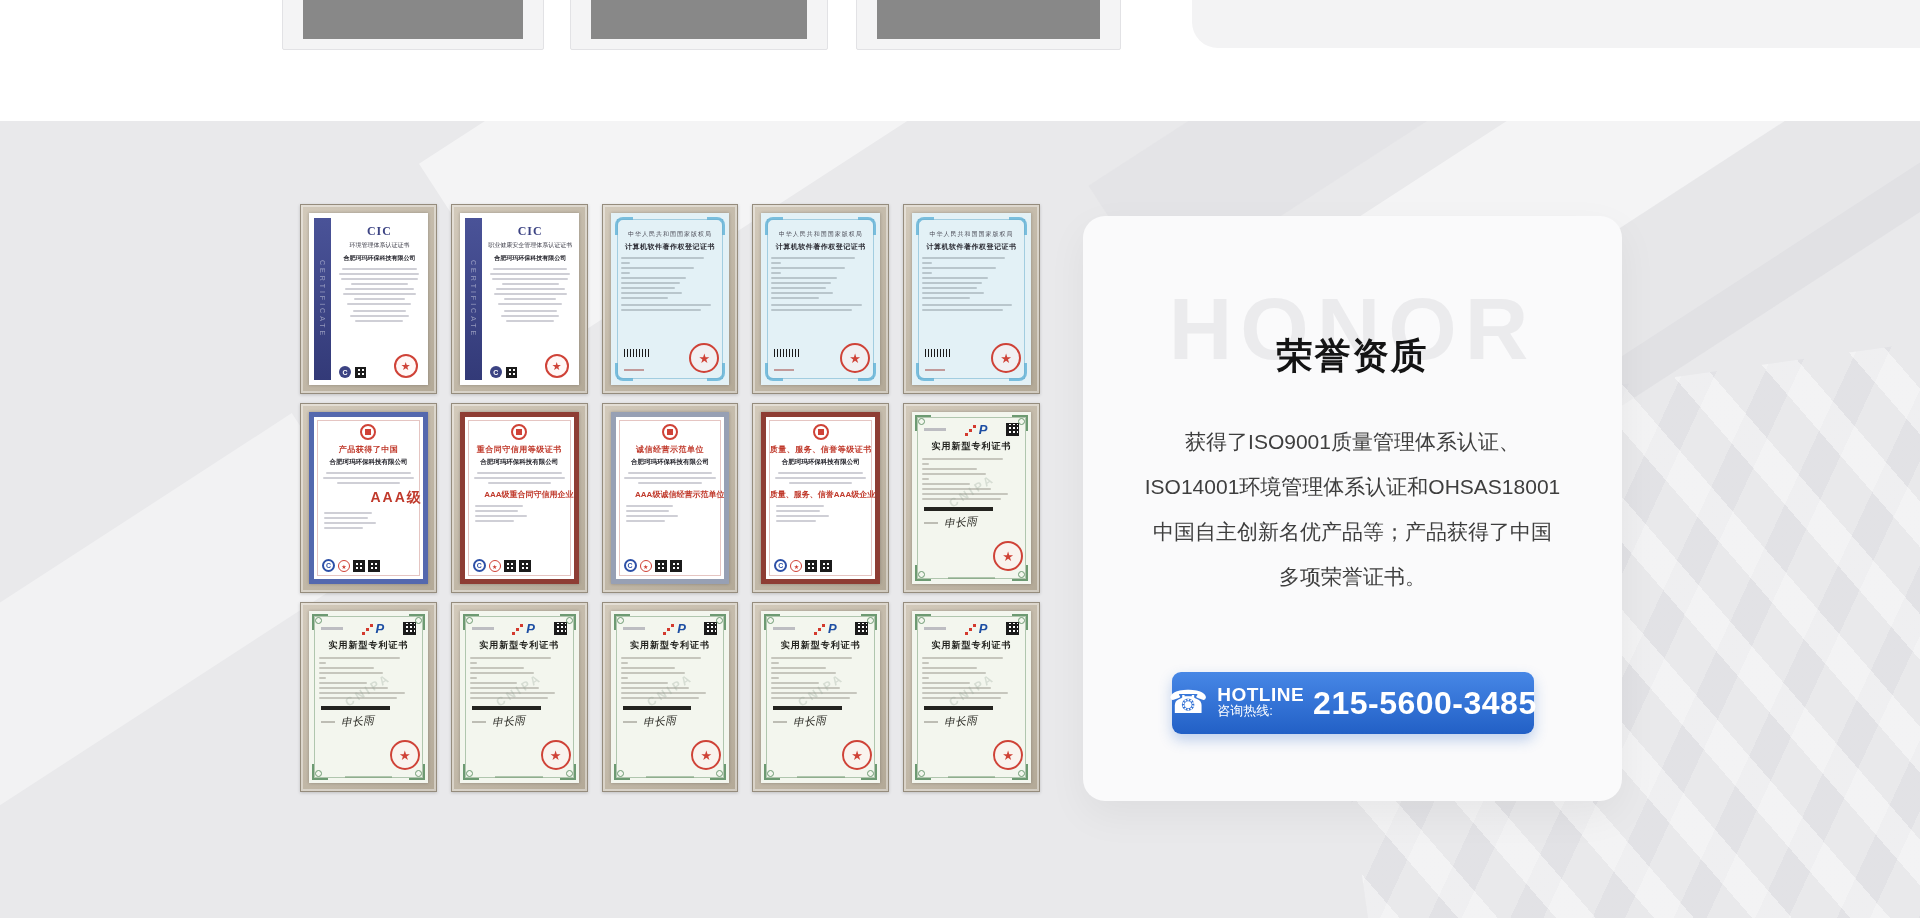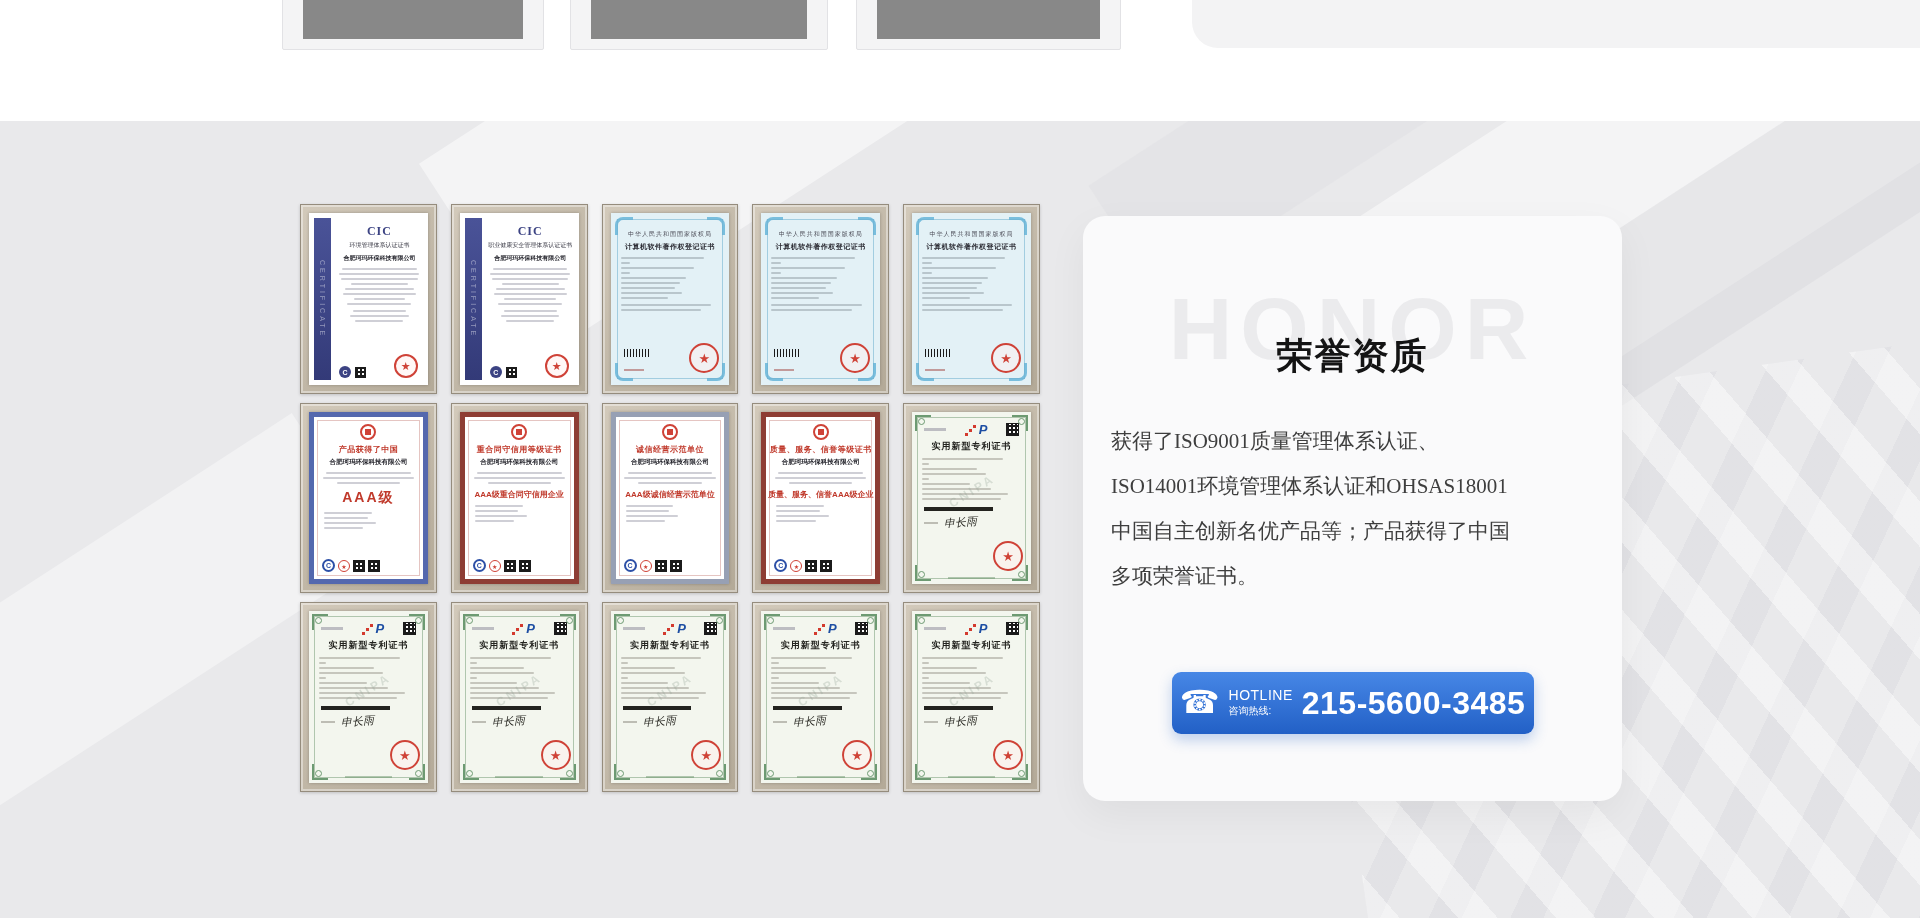--- a/index.html
+++ b/index.html
@@ -102,21 +102,21 @@
   
   .p-credit{border:5px solid #8e3d34;}
   .th-blue .p-credit{border-color:#5468ae;}
   .th-slate .p-credit{border-color:#97a0b4;}
   .credit-inframe{position:absolute;inset:3px;border:1px solid rgba(180,90,80,.35);pointer-events:none;}
   .credit-emb{width:16px;height:16px;border:2px solid var(--seal-red);border-radius:50%;margin:7px auto 0;
               display:flex;align-items:center;justify-content:center;}
   .credit-emb i{width:6px;height:6px;background:var(--seal-red);}
   .credit-title{margin-top:4px;text-align:center;font-size:8px;font-weight:bold;color:#c0392b;letter-spacing:.5px;}
   .credit-co{margin-top:3px;text-align:center;font-size:6.5px;font-weight:bold;color:#1c1c24;}
-  .credit-award{margin-top:5px;text-align:center;font-weight:bold;color:#c0392b;}
+  .credit-award{margin-top:5px;text-align:right;font-weight:bold;color:#c0392b;}
   .credit-award.big{font-size:14px;letter-spacing:2px;}
   .credit-award.small{font-size:8px;}
   .credit-foot{position:absolute;left:8px;right:8px;bottom:7px;display:flex;align-items:flex-end;gap:3px;}
   .ic-blue{width:13px;height:13px;border:2px solid #2d50a7;border-radius:50%;color:#2d50a7;
            font-size:7px;font-weight:bold;display:flex;align-items:center;justify-content:center;}
   .ic-star{width:12px;height:12px;border:1.5px solid var(--seal-red);border-radius:50%;color:var(--seal-red);
            font-size:6px;display:flex;align-items:center;justify-content:center;}
   .credit-foot .qr{width:12px;height:12px;}
 
   
@@ -144,32 +144,32 @@
             font-size:12px;letter-spacing:3px;color:rgba(140,158,145,.28);font-weight:bold;}
   .pat-bottom{position:absolute;left:30%;right:30%;bottom:5px;height:2px;background:rgba(110,150,110,.5);}
 
   
   .honor-panel{position:absolute;left:1083px;top:95px;width:539px;height:585px;
                background:var(--panel-bg);border-radius:22px;box-shadow:0 14px 40px rgba(0,0,0,.05);}
   .honor-wm{position:absolute;top:62px;left:0;right:0;text-align:center;
             font-size:88px;font-weight:bold;color:#ebebed;letter-spacing:8px;}
   .honor-title{position:absolute;top:116px;left:0;right:0;text-align:center;
                font-size:36px;font-weight:bold;color:#141414;letter-spacing:2px;}
-  .honor-desc{position:absolute;top:203px;left:28px;right:28px;
-              font-size:21px;line-height:45px;color:#3e3e3e;font-family:Liberation Serif, serif;}
+  .honor-desc{position:absolute;top:203px;left:28px;right:28px;text-align:center;
+              font-size:21px;line-height:45px;color:#3e3e3e;}
   .hotline{position:absolute;left:50%;transform:translateX(-50%);top:456px;width:362px;height:62px;
            border:none;border-radius:9px;cursor:pointer;color:#fff;
            background:linear-gradient(180deg,var(--btn-top),var(--btn-bottom));
            box-shadow:0 6px 14px rgba(34,96,198,.28);
            display:flex;align-items:center;justify-content:center;gap:9px;
            font-family:"Liberation Sans",sans-serif;}
   .hl-icon{font-size:32px;line-height:1;margin-top:-2px;}
   .hl-labels{display:flex;flex-direction:column;text-align:left;line-height:16px;}
-  .hl-en{font-size:14px;font-weight:normal;letter-spacing:.5px;}
-  .hl-zh{font-size:10px;}
+  .hl-en{font-size:19px;font-weight:bold;letter-spacing:.5px;}
+  .hl-zh{font-size:13px;}
   .hl-phone{font-size:32px;font-weight:bold;letter-spacing:.5px;white-space:nowrap;}
 </style>
 </head>
 <body>
 
 <div class="section-top">
   <div class="gallery-card card1">
     <div class="photo ph1"></div>
   </div>
   <div class="gallery-card card2">

